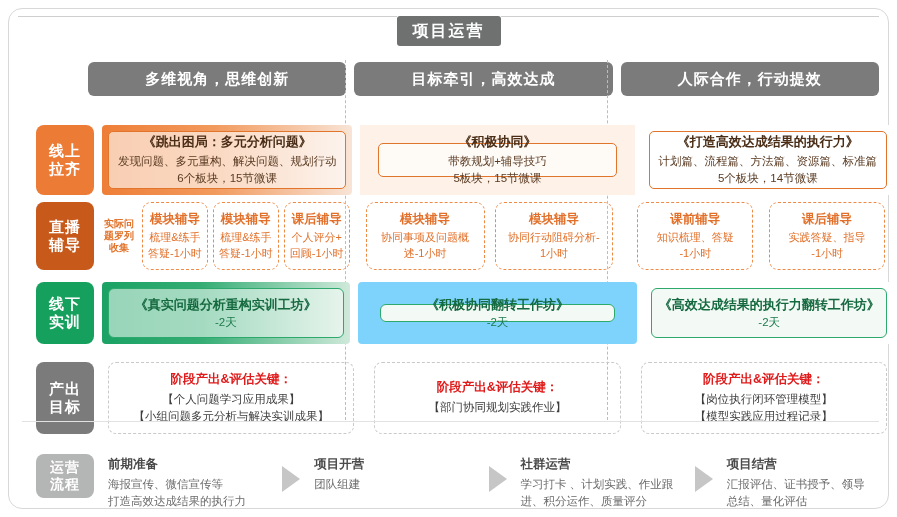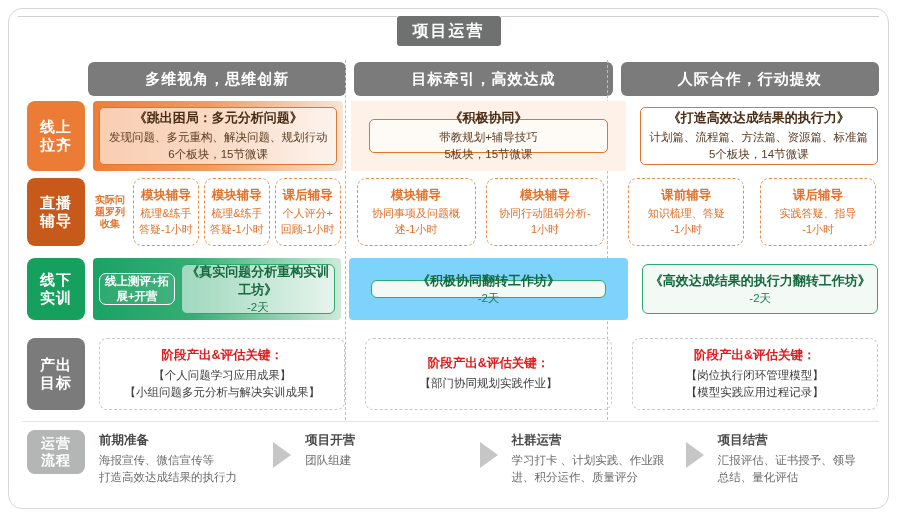--- a/index.html
+++ b/index.html
@@ -23,21 +23,21 @@
   .colhead{flex:1 1 0;background:#7a7b7a;color:#fff;border-radius:6px;
            display:flex;align-items:center;justify-content:center;
            font-weight:bold;font-size:15px;letter-spacing:1px;}
 
   
   .vsep{position:absolute;top:60px;height:360px;border-left:1px dashed #bcbcbc;}
   .vsep.s1{left:345px;}
   .vsep.s2{left:607px;}
 
   
-  .row{position:absolute;left:27px;width:857px;display:flex;align-items:stretch;}
+  .row{position:absolute;left:36px;width:857px;display:flex;align-items:stretch;margin-top:24px;}
   .rowlabel{flex:0 0 58px;border-radius:8px;color:#fff;font-weight:bold;font-size:15px;
             display:flex;align-items:center;justify-content:center;text-align:center;
             line-height:1.18;letter-spacing:1px;margin-right:8px;}
   .rowbody{flex:1 1 auto;display:flex;gap:8px;}
   .cell{flex:1 1 0;display:flex;align-items:center;box-sizing:border-box;}
 
   
   .r1{top:101px;height:70px;}
   .r1 .rowlabel{background:#ec7b35;}
   .r1 .band-a{background:linear-gradient(90deg,#ee7e37 0%,#f29a5e 45%,#f8e4d6 100%);
@@ -224,21 +224,20 @@
 
   <div class="row r3">
     <div class="rowlabel">
       <span>
         <span>线下</span><br>
         <span>实训</span>
       </span>
     </div>
     <div class="rowbody">
       <div class="cell band-a">
-        <div class="gtag">线上测评+拓展+开营</div>
         <div style="flex:1 1 0;height:100%;">
             <div class="box-g">
           <div class="t">《真实问题分析重构实训工坊》</div>
           <div class="l">-2天</div>
         </div>
           </div>
       </div>
       <div class="cell band-b">
         <div class="box-g onwhite">
           <div class="t">《积极协同翻转工作坊》</div>

